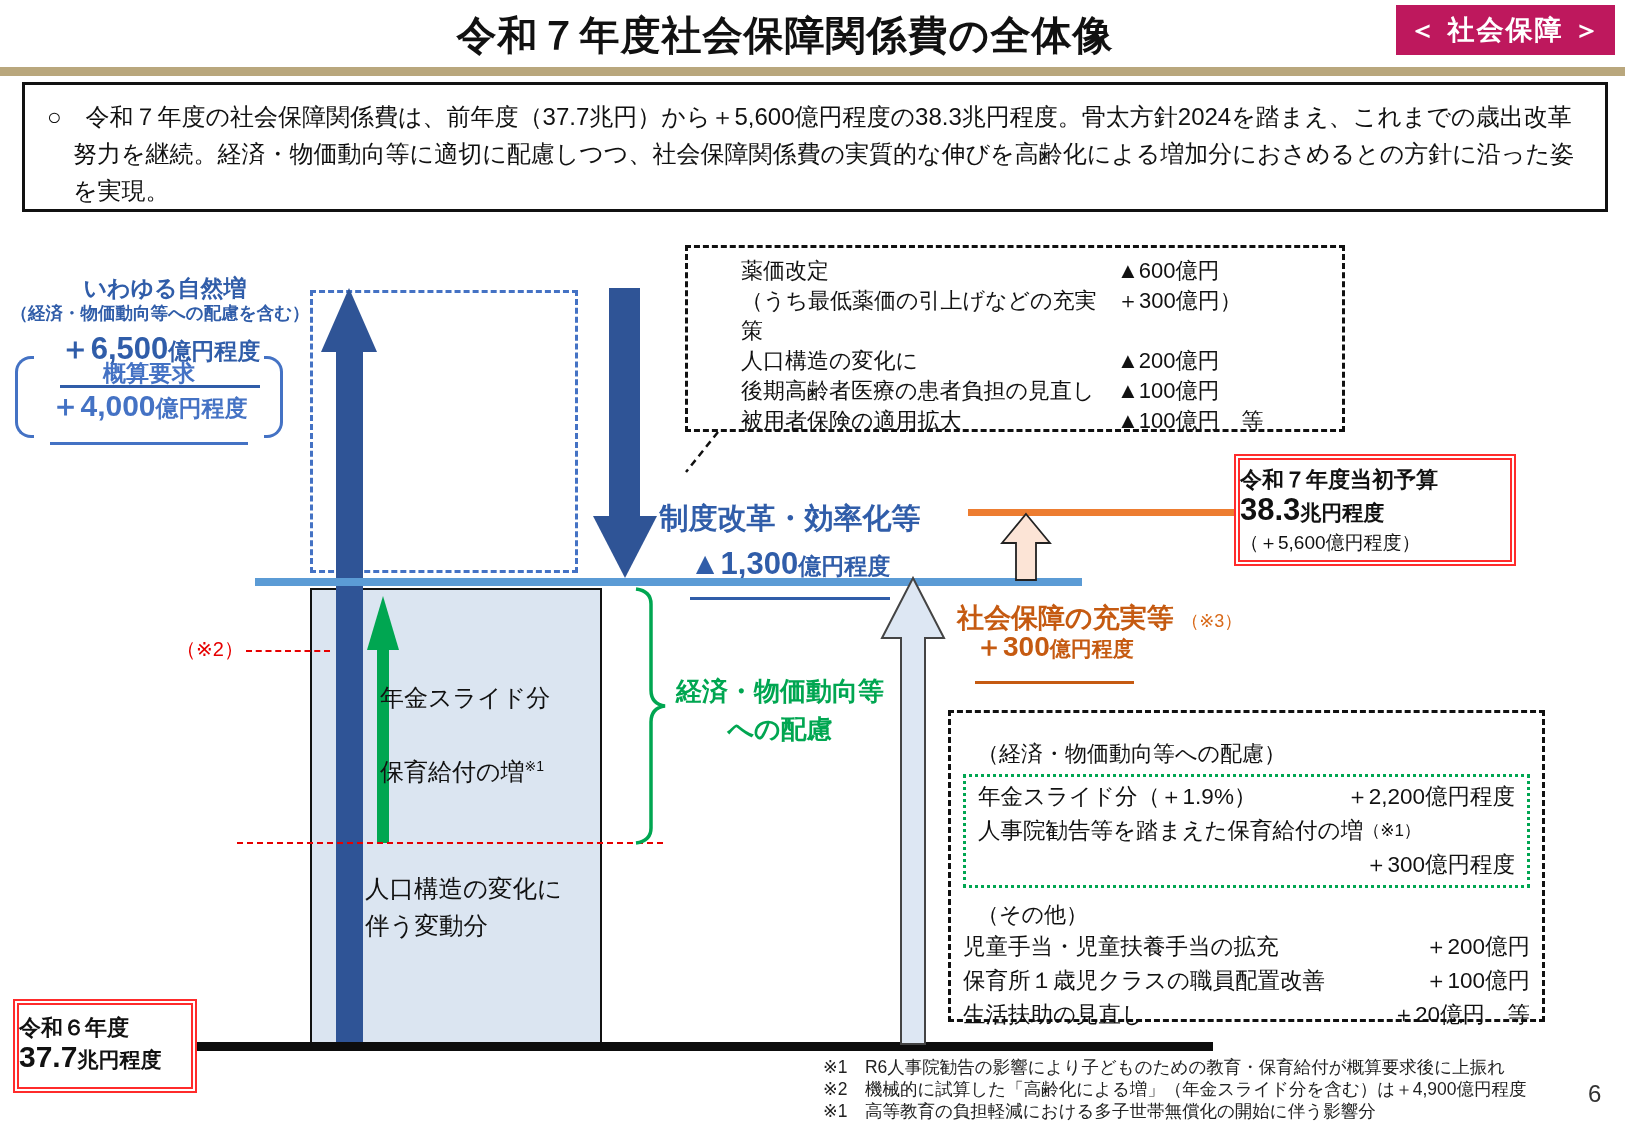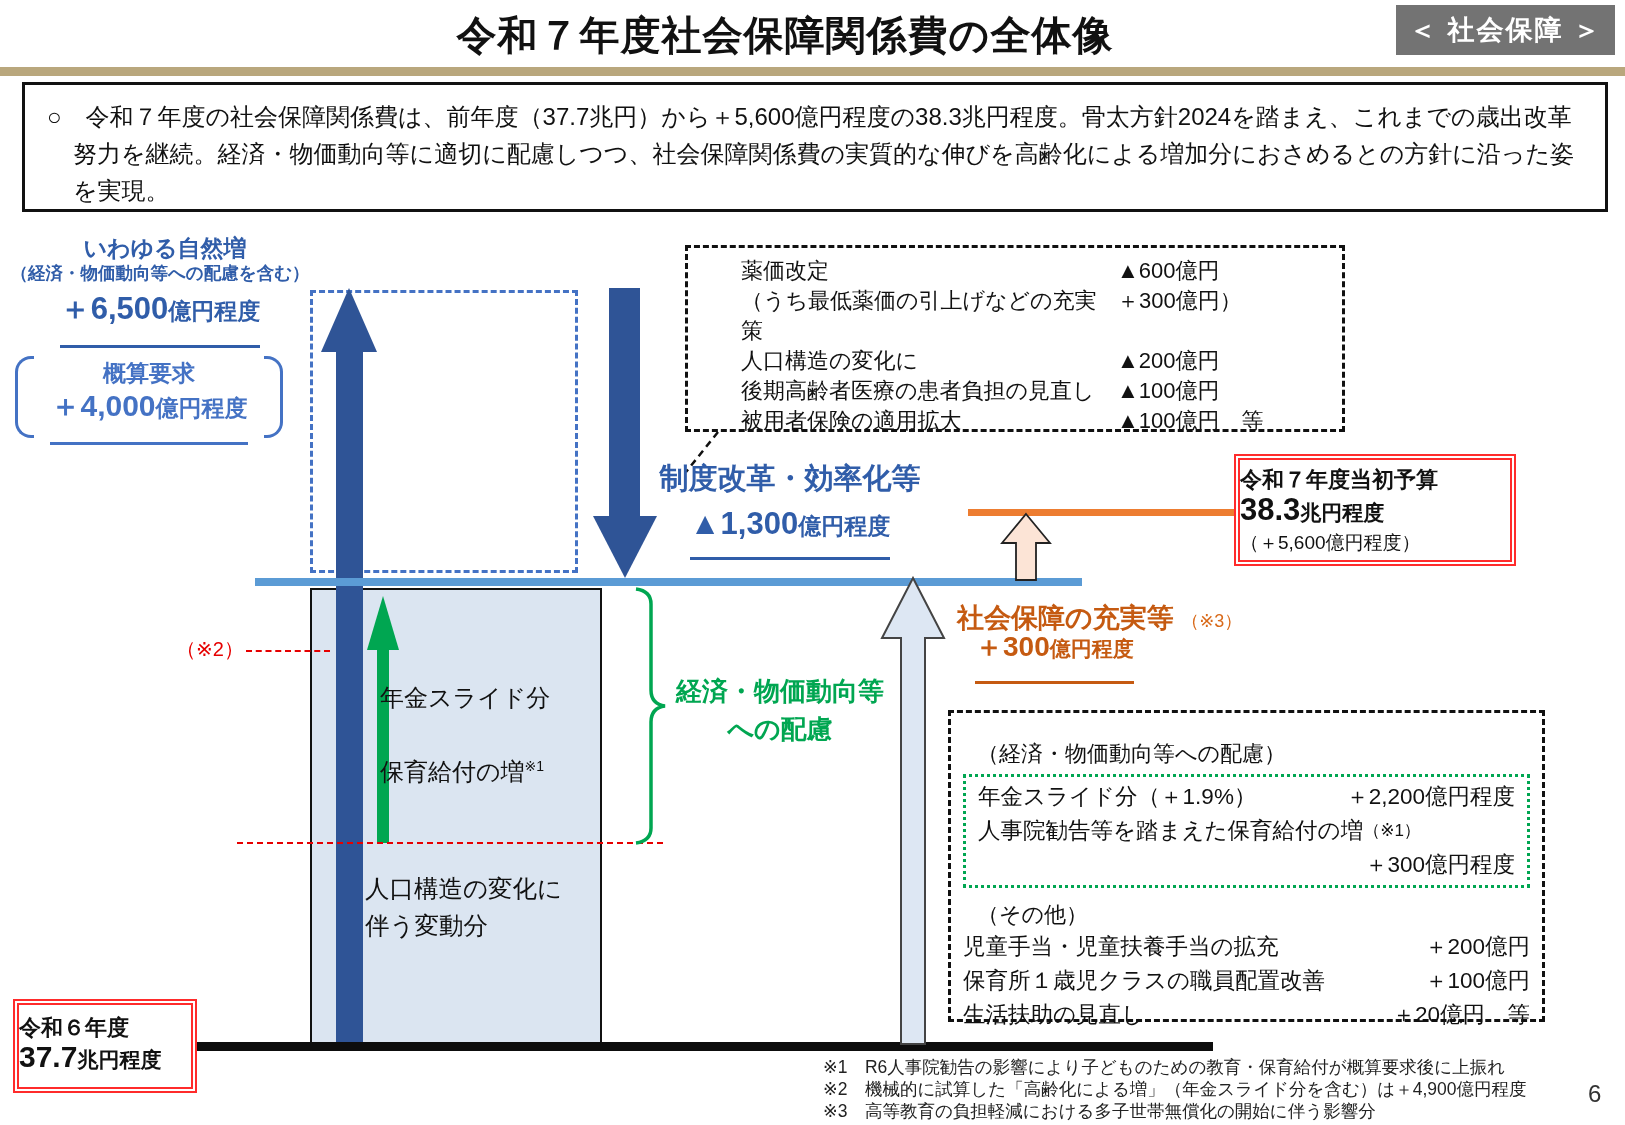--- a/index.html
+++ b/index.html
@@ -2,29 +2,29 @@
 <html><head>
 <meta charset="utf-8">
 <style>
   html,body{margin:0;padding:0;background:#fff;}
   .stage{position:relative;width:1625px;height:1125px;background:#fff;overflow:hidden;
          font-family:"Liberation Sans","DejaVu Sans",sans-serif;color:#111;}
   .abs{position:absolute;}
 
   
   .title{left:180px;top:8px;width:1210px;font-size:40px;font-weight:bold;letter-spacing:1px;text-align:center;}
-  .badge{left:1396px;top:5px;width:219px;height:50px;background:#737373;color:#fff;font-size:27px;
+  .badge{left:1396px;top:5px;width:219px;height:50px;background:#be185d;color:#fff;font-size:27px;
          font-weight:bold;display:flex;align-items:center;justify-content:center;letter-spacing:2px;}
   .goldbar{left:0;top:67px;width:1625px;height:9px;background:#b9a77d;}
   .summary{left:22px;top:82px;width:1586px;height:130px;border:3px solid #111;box-sizing:border-box;
            padding:13px 22px;font-size:24px;line-height:37px;}
   .summary p{margin:0;padding-left:26px;text-indent:-26px;}
 
   
-  .blue{color:#305da9;}
+  .blue{color:#305da9;margin-top:40px;}
   .nat-label{left:40px;top:233px;width:250px;font-size:23px;font-weight:bold;text-align:center;}
   .nat-sub{left:2px;top:261px;width:316px;font-size:17.5px;font-weight:bold;text-align:center;}
   .nat-amt{left:20px;top:288px;width:280px;text-align:center;font-weight:bold;}
   .amt-big{font-size:31px;}
   .amt-small{font-size:23px;}
   .uline{display:inline-block;border-bottom:3px solid currentColor;padding-bottom:15px;text-align:right;}
 
   .bracket{left:15px;top:356px;width:268px;height:82px;color:#4472c4;}
   .bracket .bl{position:absolute;left:0;top:0;bottom:0;width:16px;border:3px solid #4472c4;border-right:none;border-radius:16px 0 0 16px;}
   .bracket .br{position:absolute;right:0;top:0;bottom:0;width:16px;border:3px solid #4472c4;border-left:none;border-radius:0 16px 16px 0;}
@@ -259,17 +259,17 @@
       <div class="t1">令和６年度</div>
       <div class="t2">
         <span class="amt-big">37.7</span><span class="amt-small">兆円程度</span>
       </div>
     </div>
   </div>
 
   <div class="abs footnotes">
     <div>※1　R6人事院勧告の影響により子どものための教育・保育給付が概算要求後に上振れ</div>
     <div>※2　機械的に試算した「高齢化による増」（年金スライド分を含む）は＋4,900億円程度</div>
-    <div>※3　高等教育の負担軽減における多子世帯無償化の開始に伴う影響分</div>
+    <div>※1　高等教育の負担軽減における多子世帯無償化の開始に伴う影響分</div>
   </div>
   <div class="abs pagenum">6</div>
 
 </div>
 
 </body></html>

